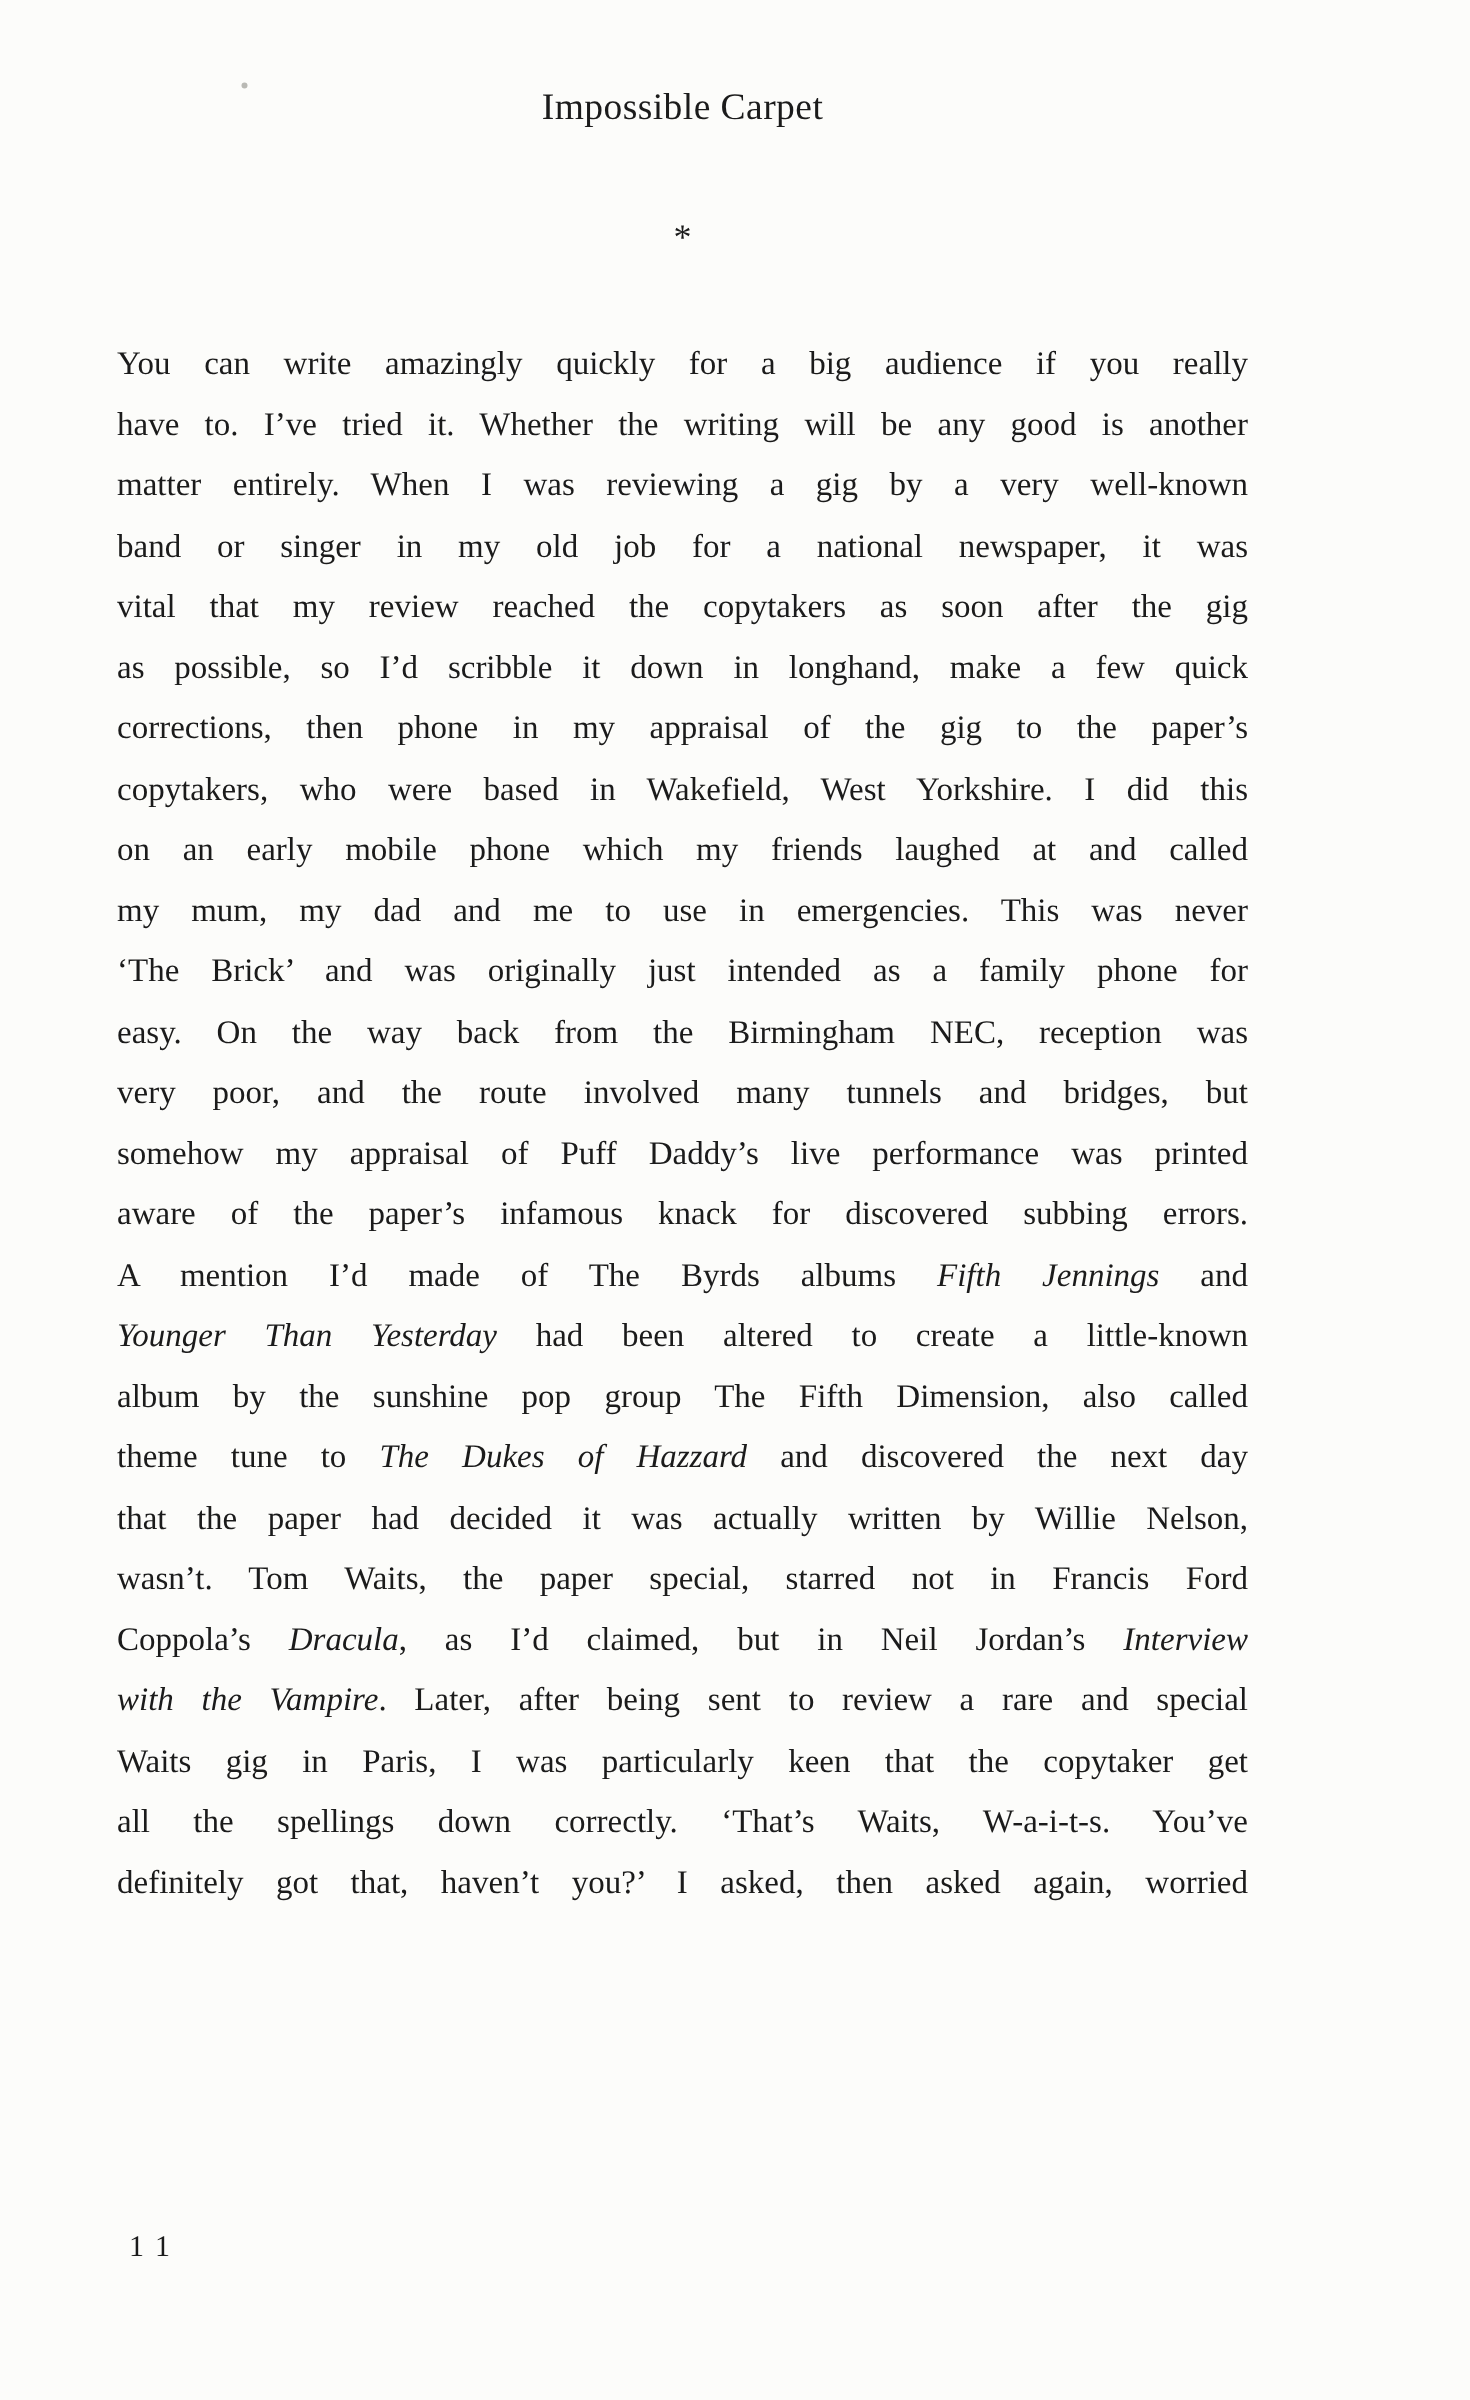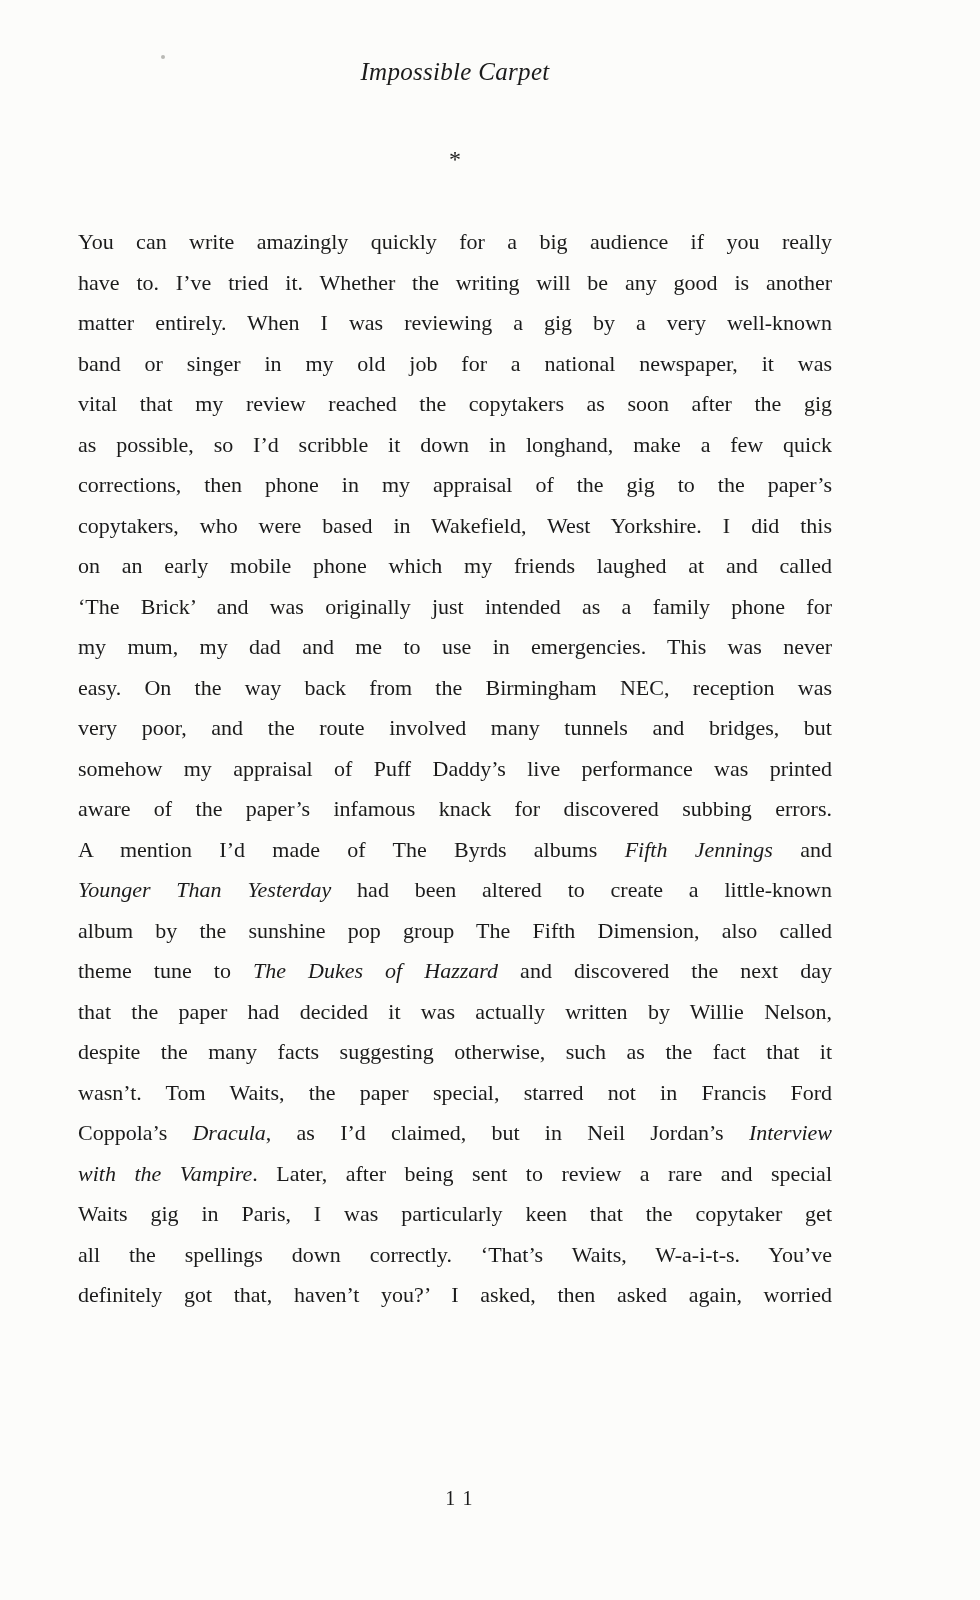--- a/index.html
+++ b/index.html
@@ -14,21 +14,20 @@
   .page {
     position: absolute; inset: 0;
   }
   .text-col {
     position: absolute;
     left: 78px; width: 754px;
   }
   .running-header {
     top: 58px;
     text-align: center;
-    font-style: italic;
     font-size: 25px;
     letter-spacing: 0.3px;
   }
   .section-break {
     top: 146px;
     text-align: center;
     font-size: 24px;
   }
   .body-text {
     top: 222px;
@@ -40,21 +39,21 @@
     text-align: justify;
     text-align-last: justify;
     text-justify: inter-word;
     white-space: normal;
     height: 40.5px;
     overflow: visible;
   }
   .it { font-style: italic; }
   .page-number {
     top: 1487px;
-    text-align: center;
+    text-align: left;
     font-size: 20px;
     letter-spacing: 8px;
     padding-left: 8px; 
   }
   .scan-speck {
     position: absolute;
     left: 161px; top: 55px;
     width: 4px; height: 4px;
     border-radius: 50%;
     background: #b9b9b4;
@@ -70,32 +69,31 @@
   <div class="text-col body-text" id="body-text">
       <div class="line"><span>You can write amazingly quickly for a big audience if you really</span></div>
       <div class="line"><span>have to. I’ve tried it. Whether the writing will be any good is another</span></div>
       <div class="line"><span>matter entirely. When I was reviewing a gig by a very well-known</span></div>
       <div class="line"><span>band or singer in my old job for a national newspaper, it was</span></div>
       <div class="line"><span>vital that my review reached the copytakers as soon after the gig</span></div>
       <div class="line"><span>as possible, so I’d scribble it down in longhand, make a few quick</span></div>
       <div class="line"><span>corrections, then phone in my appraisal of the gig to the paper’s</span></div>
       <div class="line"><span>copytakers, who were based in Wakefield, West Yorkshire. I did this</span></div>
       <div class="line"><span>on an early mobile phone which my friends laughed at and called</span></div>
+      <div class="line"><span>my mum, my dad and me to use in emergencies. This was never</span></div>
       <div class="line"><span>‘The Brick’ and was originally just intended as a family phone for</span></div>
-      <div class="line"><span>my mum, my dad and me to use in emergencies. This was never</span></div>
       <div class="line"><span>easy. On the way back from the Birmingham NEC, reception was</span></div>
       <div class="line"><span>very poor, and the route involved many tunnels and bridges, but</span></div>
       <div class="line"><span>somehow my appraisal of Puff Daddy’s live performance was printed</span></div>
       <div class="line"><span>aware of the paper’s infamous knack for discovered subbing errors.</span></div>
       <div class="line"><span>A mention I’d made of The Byrds albums </span><span class="it">Fifth Jennings</span><span> and</span></div>
       <div class="line"><span class="it">Younger Than Yesterday</span><span> had been altered to create a little-known</span></div>
       <div class="line"><span>album by the sunshine pop group The Fifth Dimension, also called</span></div>
       <div class="line"><span>theme tune to </span><span class="it">The Dukes of Hazzard</span><span> and discovered the next day</span></div>
       <div class="line"><span>that the paper had decided it was actually written by Willie Nelson,</span></div>
-      <div class="line"><span>despite the many facts suggesting otherwise, such as the fact that it</span></div>
       <div class="line"><span>wasn’t. Tom Waits, the paper special, starred not in Francis Ford</span></div>
       <div class="line"><span>Coppola’s </span><span class="it">Dracula</span><span>, as I’d claimed, but in Neil Jordan’s </span><span class="it">Interview</span></div>
       <div class="line"><span class="it">with the Vampire</span><span>. Later, after being sent to review a rare and special</span></div>
       <div class="line"><span>Waits gig in Paris, I was particularly keen that the copytaker get</span></div>
       <div class="line"><span>all the spellings down correctly. ‘That’s Waits, W-a-i-t-s. You’ve</span></div>
       <div class="line"><span>definitely got that, haven’t you?’ I asked, then asked again, worried</span></div>
     </div>
   <div class="text-col page-number">11</div>
 </div>
 

